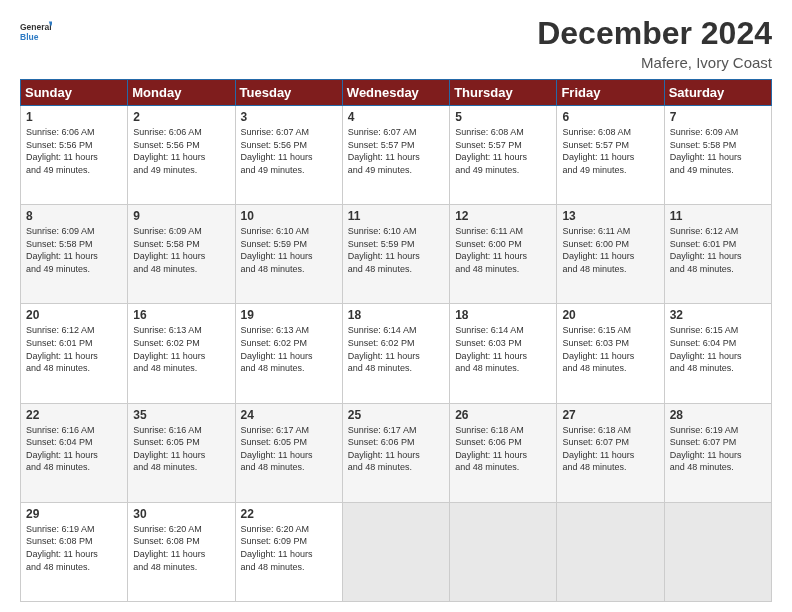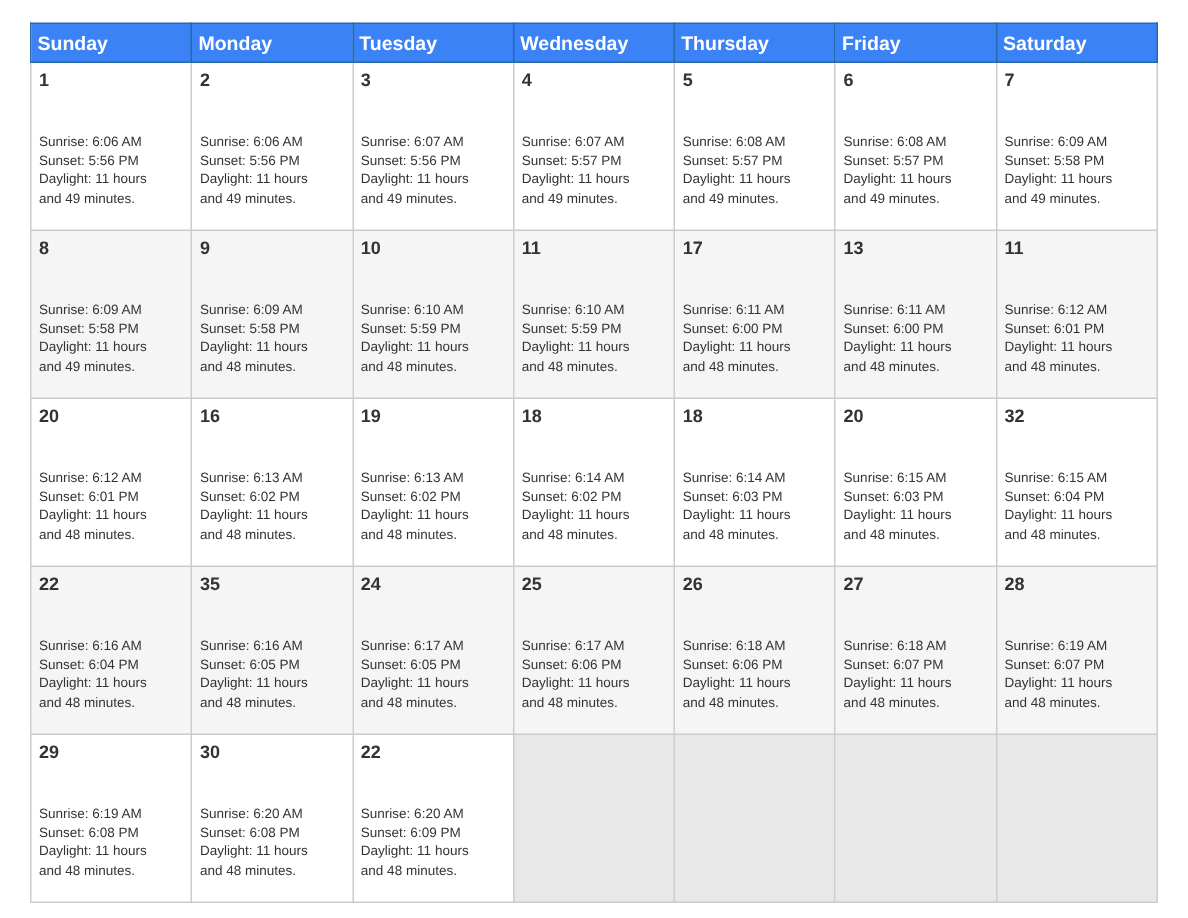--- a/index.html
+++ b/index.html
@@ -42,21 +42,21 @@
       margin-top: 2px;
     }
     .calendar {
       flex: 1;
       border: 1px solid #ccc;
       border-collapse: collapse;
       width: 100%;
       table-layout: fixed;
     }
     .calendar th {
-      background: #3b82f6;
+      background: #7f1d1d;
       color: white;
       padding: 5px 4px;
       font-size: 13px;
       text-align: left;
       border: 1px solid #2469a8;
       font-weight: bold;
     }
     .calendar td {
       border: 1px solid #ccc;
       vertical-align: top;
@@ -75,27 +75,39 @@
     .day-num {
       font-size: 12px;
       font-weight: bold;
       margin-bottom: 2px;
       display: block;
     }
     .day-info {
       font-size: 9px;
       line-height: 1.4;
       color: #333;
-      margin-top: 28px;
     }
   </style>
 </head>
 <body>
 
 <div class="page">
+  <div class="header">
+    <div class="logo">
+  <svg width="32" height="32" viewBox="0 0 60 40">
+    <text x="0" y="18" font-size="16" font-weight="bold" font-family="Arial" fill="#333">General</text>
+    <text x="0" y="36" font-size="16" font-weight="bold" font-family="Arial" fill="#2e7bc4">Blue</text>
+    <polygon points="54,2 62,2 58,12" fill="#2e7bc4"></polygon>
+  </svg>
+</div>
+    <div class="title-area">
+      <div class="main-title">December 2024</div>
+      <div class="subtitle">Mafere, Ivory Coast</div>
+    </div>
+  </div>
 
   <table class="calendar">
     <thead>
       <tr id="header-row">
       <th>Sunday</th>
           <th>Monday</th>
           <th>Tuesday</th>
           <th>Wednesday</th>
           <th>Thursday</th>
           <th>Friday</th>
@@ -177,21 +189,21 @@
 and 48 minutes.</div>
           </td>
           <td>
             <span class="day-num">11</span>
             <div class="day-info" style="white-space: pre-line;">Sunrise: 6:10 AM
 Sunset: 5:59 PM
 Daylight: 11 hours
 and 48 minutes.</div>
           </td>
           <td>
-            <span class="day-num">17</span>
+            <span class="day-num">12</span>
             <div class="day-info" style="white-space: pre-line;">Sunrise: 6:11 AM
 Sunset: 6:00 PM
 Daylight: 11 hours
 and 48 minutes.</div>
           </td>
           <td>
             <span class="day-num">13</span>
             <div class="day-info" style="white-space: pre-line;">Sunrise: 6:11 AM
 Sunset: 6:00 PM
 Daylight: 11 hours

